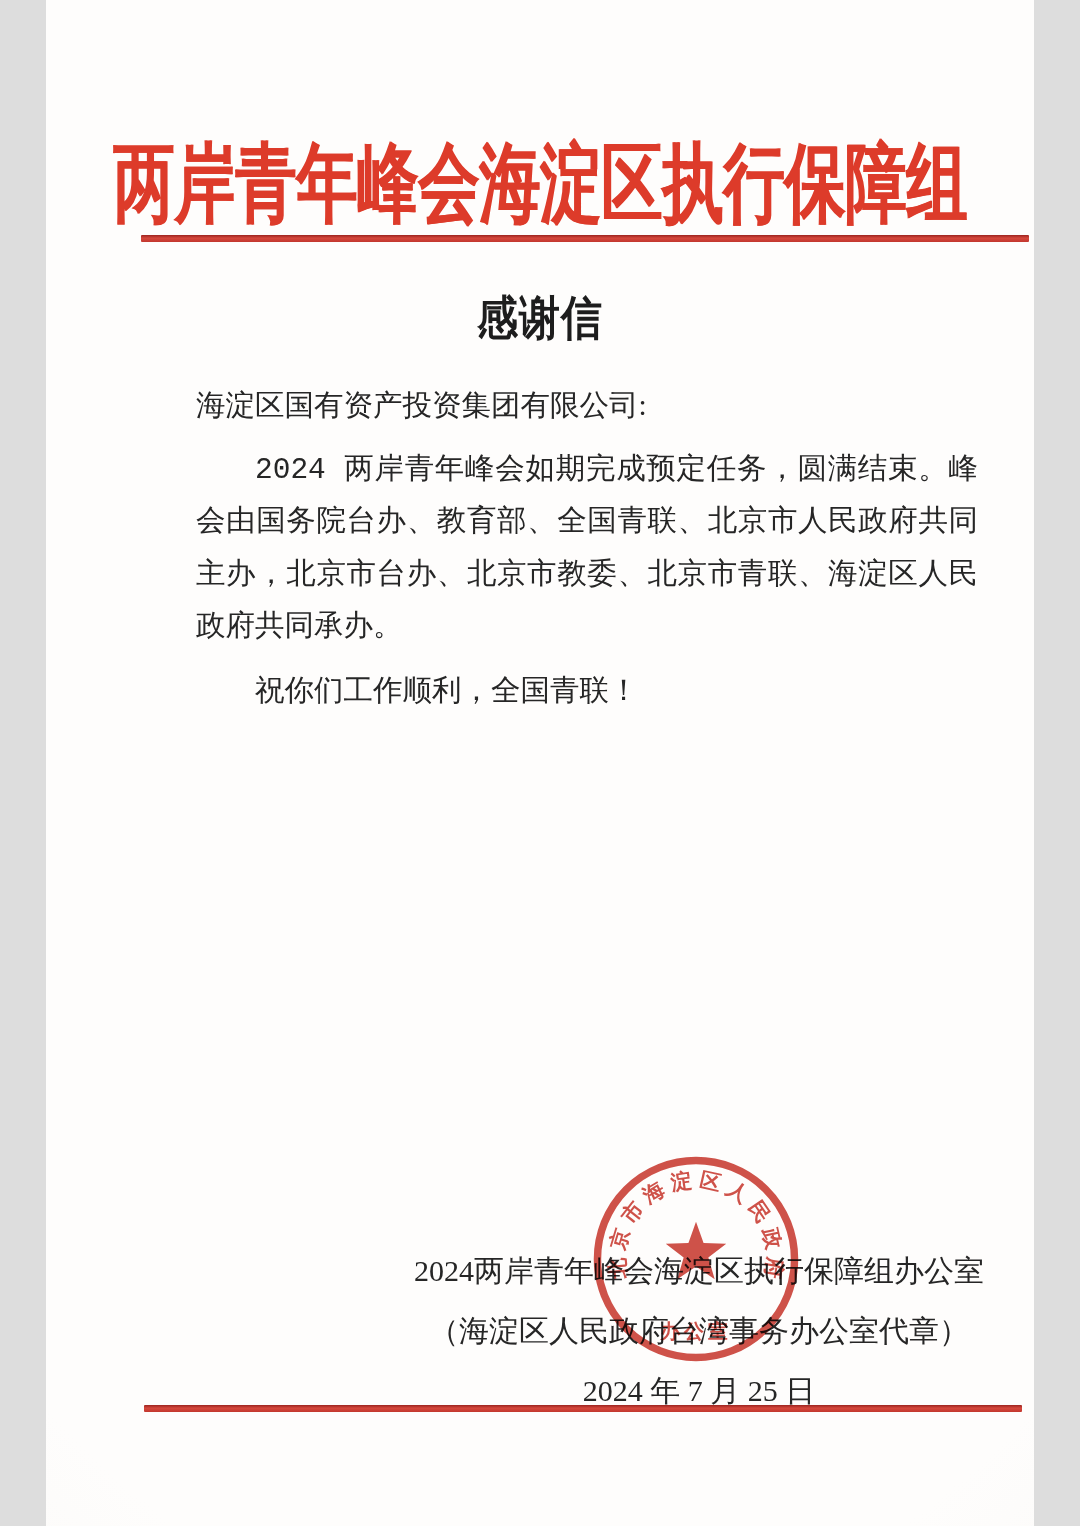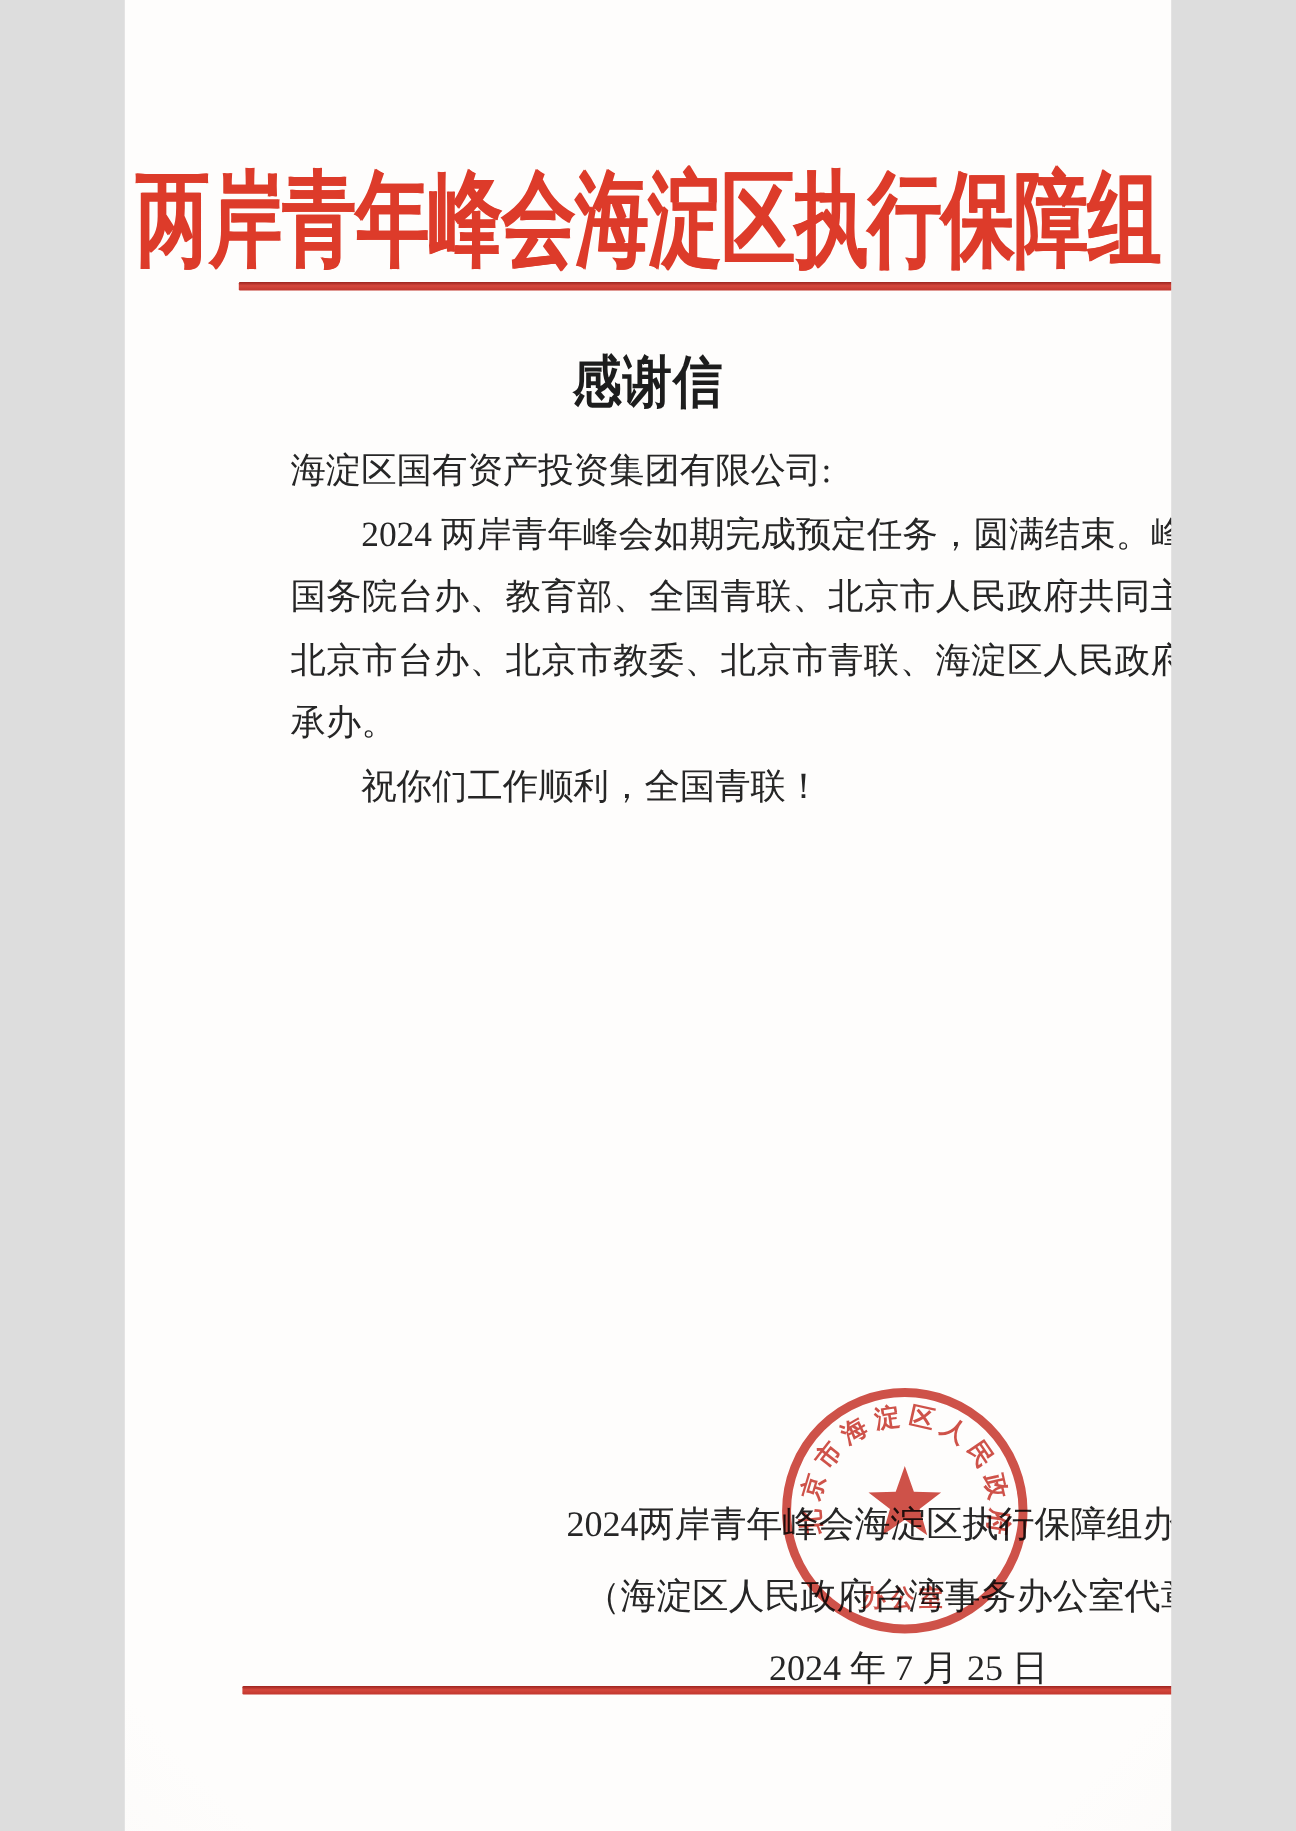--- a/index.html
+++ b/index.html
@@ -1,18 +1,18 @@
 <!DOCTYPE html>
 <html><head>
 <meta charset="utf-8">
 <style>
   html, body { margin: 0; padding: 0; background: #dddddd; }
   .page {
     position: relative;
-    width: 872px;
+    width: 988px;
     height: 1526px;
     margin: 0 auto;
     overflow: hidden;
     background: radial-gradient(140% 120% at 50% 42%, #fefdfc 55%, #f7f6f4 80%, #ebeae7 100%);
     font-family: "Liberation Serif", "DejaVu Serif", serif;
   }
   .letterhead {
     position: absolute;
     top: 126px;
     left: 0;
@@ -53,22 +53,22 @@
     top: 367px;
     left: 138px;
     width: 806px;
     font-size: 29.5px;
     line-height: 52.5px;
     color: #262626;
     text-align: justify;
     text-justify: inter-ideograph;
     z-index: 2;
   }
-  .letter-body p { margin: 0; }
-  .letter-body p.indent { text-indent: 2em; }
+  .letter-body p { margin: 12px; }
+  .letter-body p.indent { text-indent: 2em; font-family: Liberation Mono, monospace; }
   .signature-block {
     position: absolute;
     top: 1241px;
     left: 213px;
     width: 880px;
     text-align: center;
     font-size: 30px;
     line-height: 60px;
     color: #262626;
     z-index: 2;

